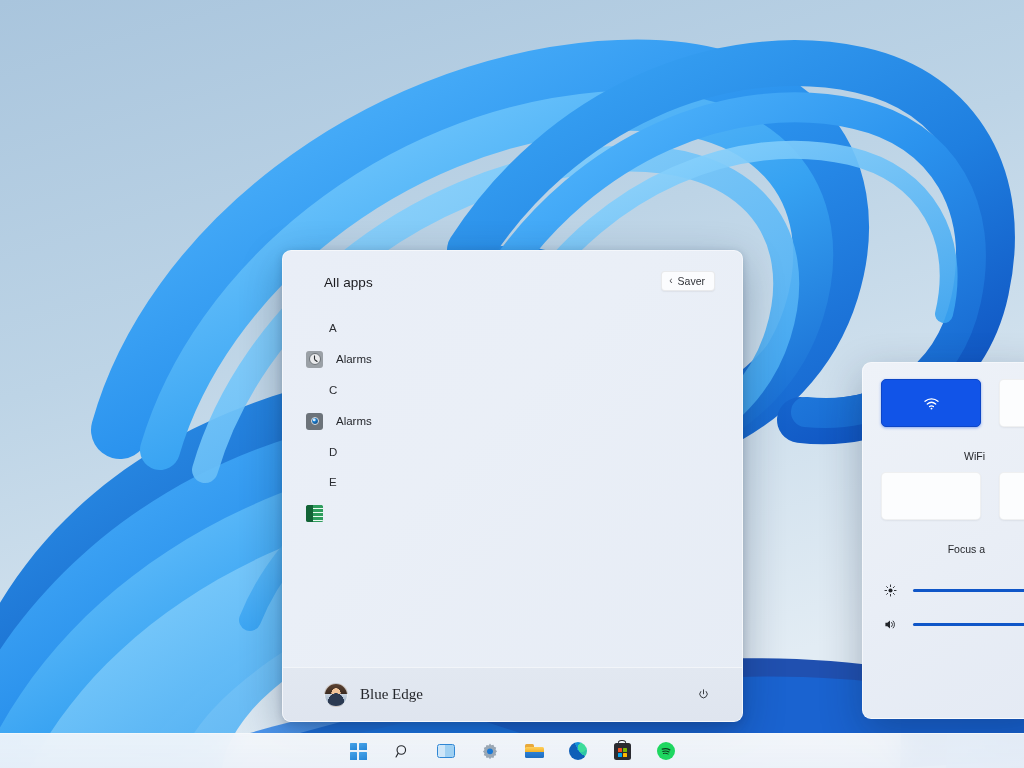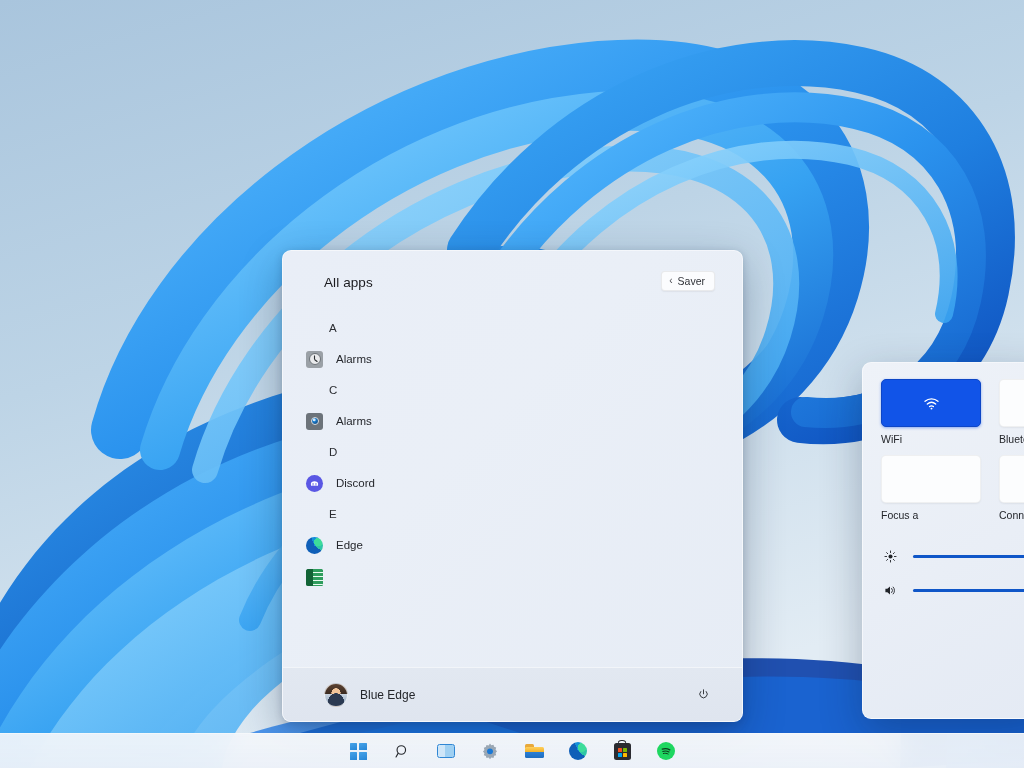--- a/index.html
+++ b/index.html
@@ -134,21 +134,21 @@
     display:flex; align-items:center; padding:0 28px 0 41px; gap:12px;
   }
   .avatar{
     width:24px; height:24px; border-radius:50%; flex:0 0 24px;
     background:
       radial-gradient(circle at 50% 78%, #2b3a52 0 38%, transparent 39%),
       radial-gradient(circle at 50% 40%, #f0c49a 0 26%, transparent 27%),
       linear-gradient(180deg,#5b4232 0%,#3a2a20 46%,#c8d3df 47%,#8fa3bb 100%);
     border:1px solid rgba(255,255,255,.7);
   }
-  .uname{ font-size:12px; color:#24262b; flex:1 1 auto; }
+  .uname{ font-size:15px; color:#24262b; flex:1 1 auto;font-family:Liberation Serif, serif; }
   .power{
     width:22px; height:22px; display:flex; align-items:center; justify-content:center;
     border-radius:4px; cursor:default;
   }
 
   
   #quick-settings{
     position:absolute; left:862px; top:362px; width:186px; height:357px;
     border-radius:9px 0 0 9px;
     background:linear-gradient(150deg,#eef2f8 0%,#e9eef6 55%,#e4eaf4 100%);
@@ -163,21 +163,21 @@
     background:#fcfdfe; border:1px solid rgba(0,0,0,.05);
     box-shadow:0 1px 2px rgba(0,0,0,.06);
     display:flex; align-items:center; justify-content:center;
     cursor:default; color:#1f2227;
   }
   .qs-tile.on{
     background:#1154e8; border-color:#0d46c6; color:#fff;
     box-shadow:0 1px 3px rgba(17,84,232,.45);
   }
   .qs-lbl{
-    margin-top:6px; text-align:left; font-size:10.5px; color:#24262b;
+    margin-top:23px; text-align:right; font-size:10.5px; color:#24262b;
     white-space:nowrap;
   }
   .qs-sliders{ margin-top:18px; }
   .qs-slider{
     display:flex; align-items:center; gap:14px; height:34px; padding-right:0;
   }
   .sl-ico{ width:18px; flex:0 0 18px; display:flex; justify-content:center; color:#22252a; }
   .sl-track{
     flex:1 1 auto; height:3px; border-radius:2px; background:rgba(0,0,0,.14);
     position:relative; margin-right:-6px;
@@ -326,36 +326,22 @@
         <span class="lbl">Alarms</span>
       </div>
 
       <div class="sm-letter">C</div>
       <div class="sm-app">
         <span class="app-ico ic-cam"></span>
         <span class="lbl">Alarms</span>
       </div>
 
       <div class="sm-letter">D</div>
-      <div class="sm-app">
-        <span class="app-ico ic-discord">
-          <svg viewBox="0 0 17 17" width="13" height="13">
-              <path d="M5 6.6c1-.7 2.3-1 3.5-1s2.5.3 3.5 1c1 .9 1.4 2.3 1.2 3.6-.2.9-.9 1.6-1.8 1.7l-.5-.8c.4-.1.8-.3 1-.6-1.1.6-2.3.9-3.4.9s-2.3-.3-3.4-.9c.2.3.6.5 1 .6l-.5.8c-.9-.1-1.6-.8-1.8-1.7C3.6 8.9 4 7.5 5 6.6Z" fill="#fff"></path>
-              <circle cx="6.6" cy="9.2" r="1" fill="#5a57e4"></circle>
-              <circle cx="10.4" cy="9.2" r="1" fill="#5a57e4"></circle>
-            </svg>
-        </span>
-        <span class="lbl">Discord</span>
-      </div>
 
       <div class="sm-letter">E</div>
-      <div class="sm-app">
-        <span class="app-ico ic-edge"></span>
-        <span class="lbl">Edge</span>
-      </div>
       <div class="sm-app">
         <span class="app-ico ic-excel">
           <span class="sheet"></span>
         </span>
 
       </div>
     </div>
 
     <div class="sm-foot">
       <span class="avatar"></span>

